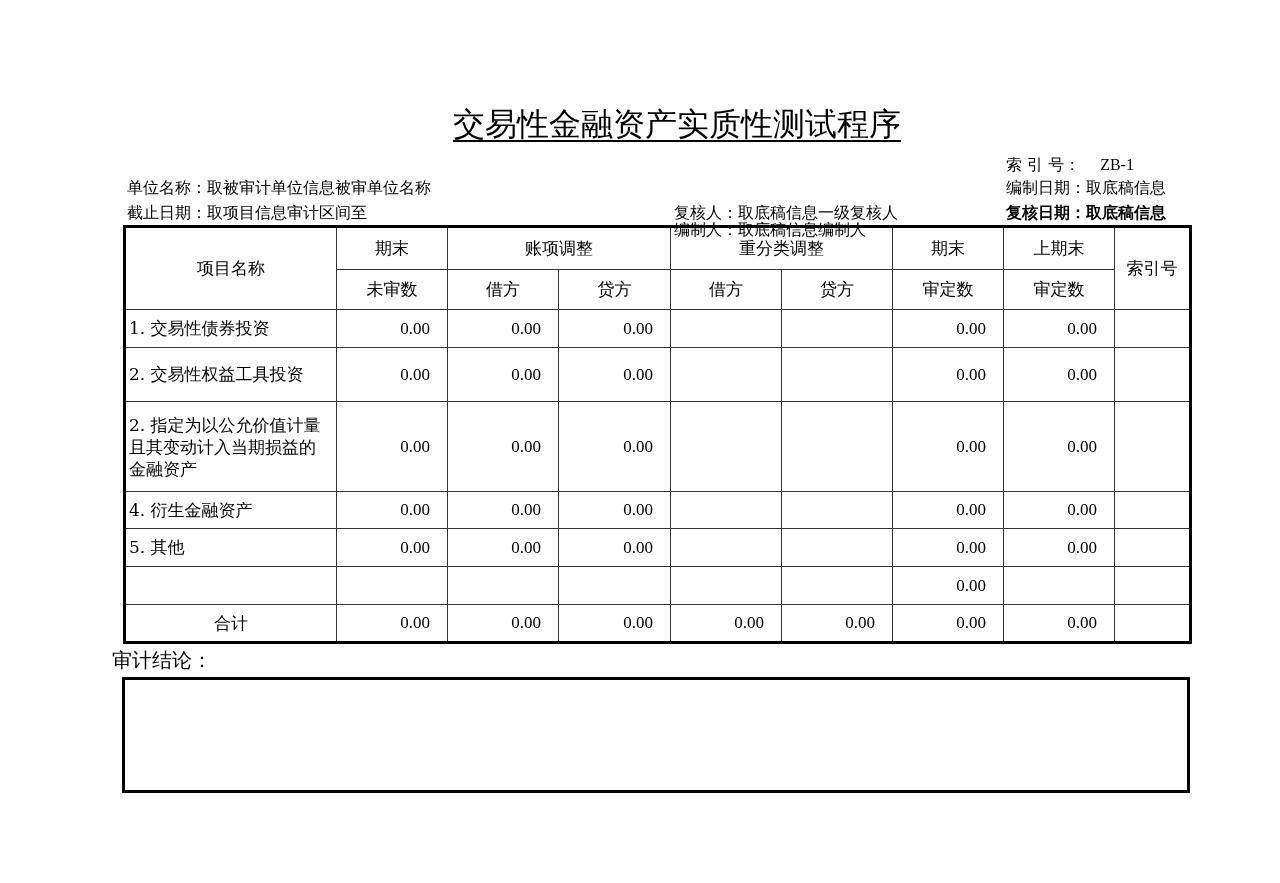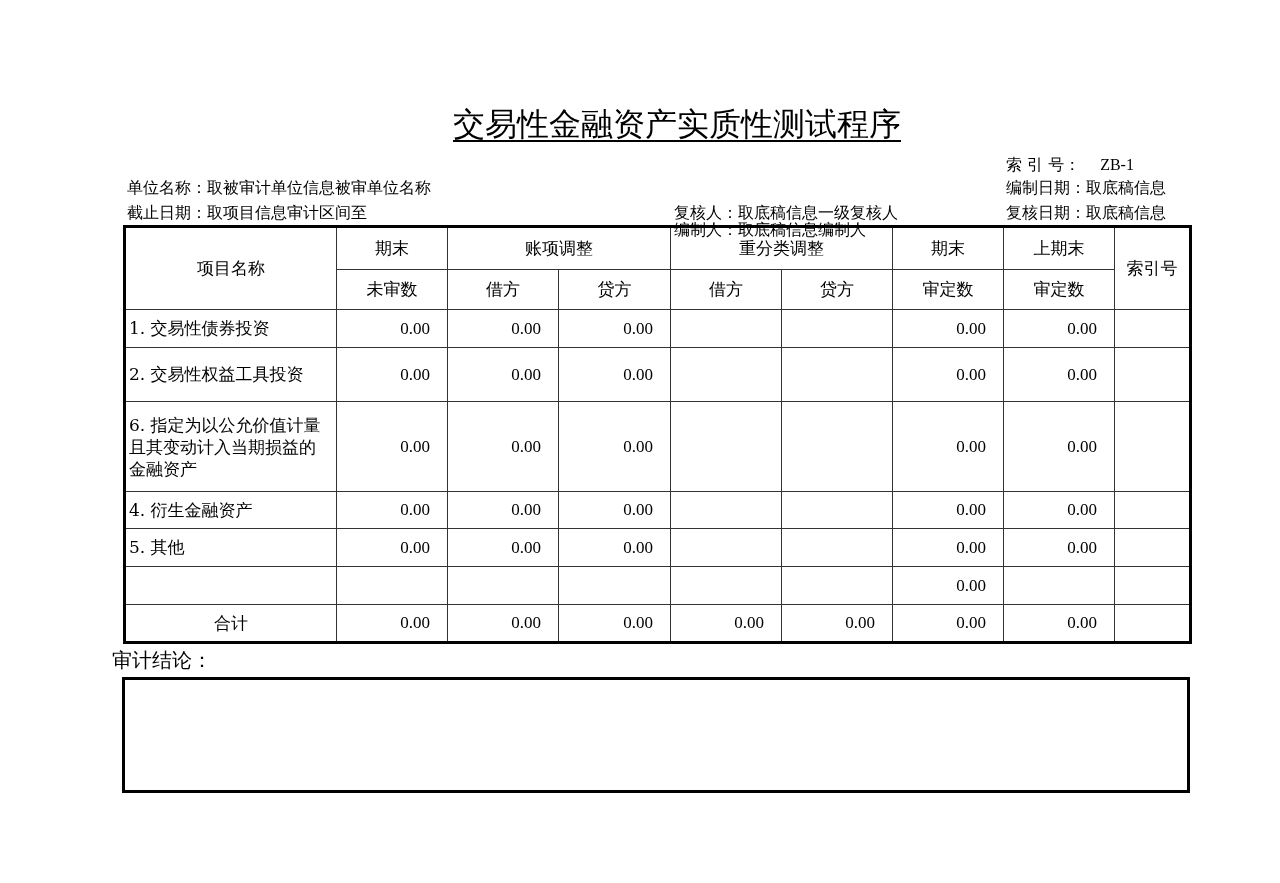--- a/index.html
+++ b/index.html
@@ -27,21 +27,21 @@
 <div class="title"><span>交易性金融资产实质性测试程序</span></div>
 
 <div class="meta" style="left:1006px; top:155px;">
   <span>索 引 号：</span><span style="display:inline-block;width:20px;"></span><span style="font-family:'Liberation Serif',serif;">ZB-1</span>
 </div>
 <div class="meta" style="left:127px; top:178px;">单位名称：取被审计单位信息被审单位名称</div>
 <div class="meta" style="left:127px; top:203px;">截止日期：取项目信息审计区间至</div>
 <div class="meta" style="left:674px; top:178px;margin-top:42px;">编制人：取底稿信息编制人</div>
 <div class="meta" style="left:674px; top:203px;">复核人：取底稿信息一级复核人</div>
 <div class="meta" style="left:1006px; top:178px; width:182px;">编制日期：取底稿信息</div>
-<div class="meta" style="left:1006px; top:203px; width:182px;">复核日期：取底稿信息</div>
+<div class="meta" style="left:1006px; top:203px; width:182px;font-weight:bold;">复核日期：取底稿信息</div>
 
 <table class="main">
   <colgroup>
     <col style="width:212px">
       <col style="width:111px">
       <col style="width:111px">
       <col style="width:112px">
     <col style="width:111px">
       <col style="width:111px">
       <col style="width:111px">
@@ -84,21 +84,21 @@
     <td class="num">0.00</td>
     <td class="num">0.00</td>
     <td class="num">0.00</td>
     <td class="num"></td>
     <td class="num"></td>
     <td class="num">0.00</td>
     <td class="num">0.00</td>
     <td class="num"></td>
   </tr>
   <tr style="height:90px">
-    <td class="name" style="line-height:22px;">6. 指定为以公允价值计量且其变动计入当期损益的金融资产</td>
+    <td class="name" style="line-height:22px;">2. 指定为以公允价值计量且其变动计入当期损益的金融资产</td>
     <td class="num">0.00</td>
     <td class="num">0.00</td>
     <td class="num">0.00</td>
     <td class="num"></td>
     <td class="num"></td>
     <td class="num">0.00</td>
     <td class="num">0.00</td>
     <td class="num"></td>
   </tr>
   <tr style="height:37px">

